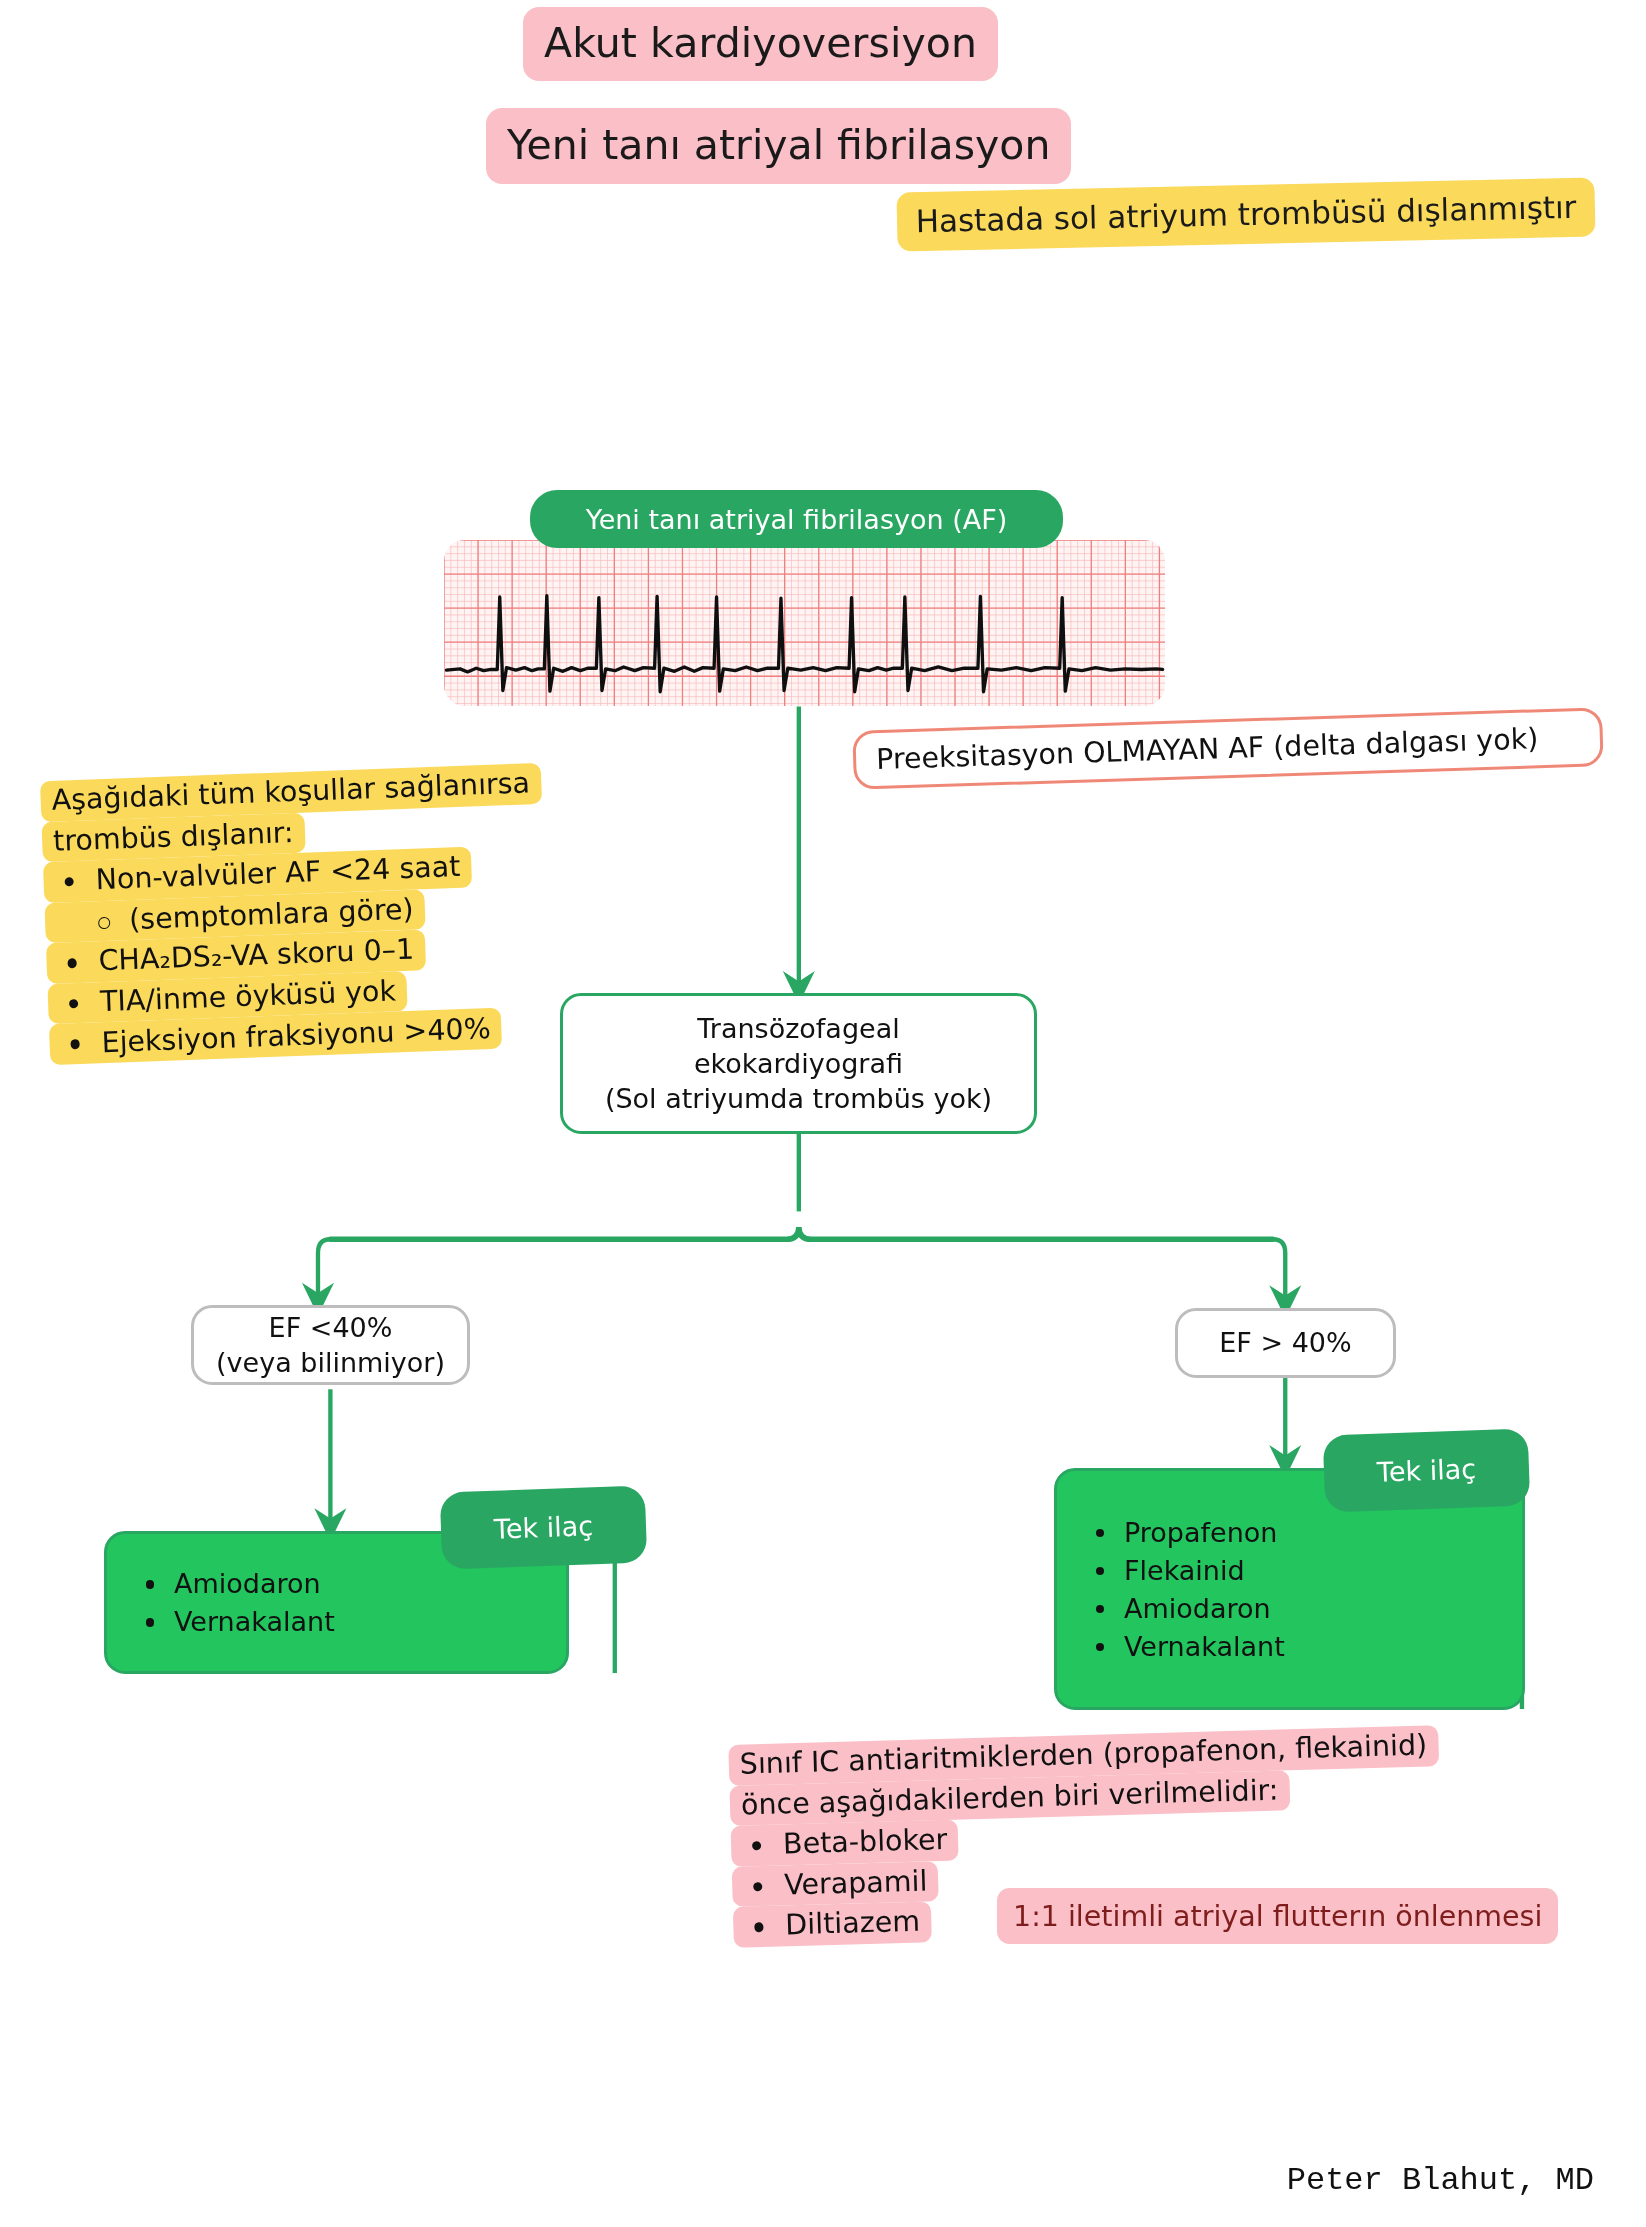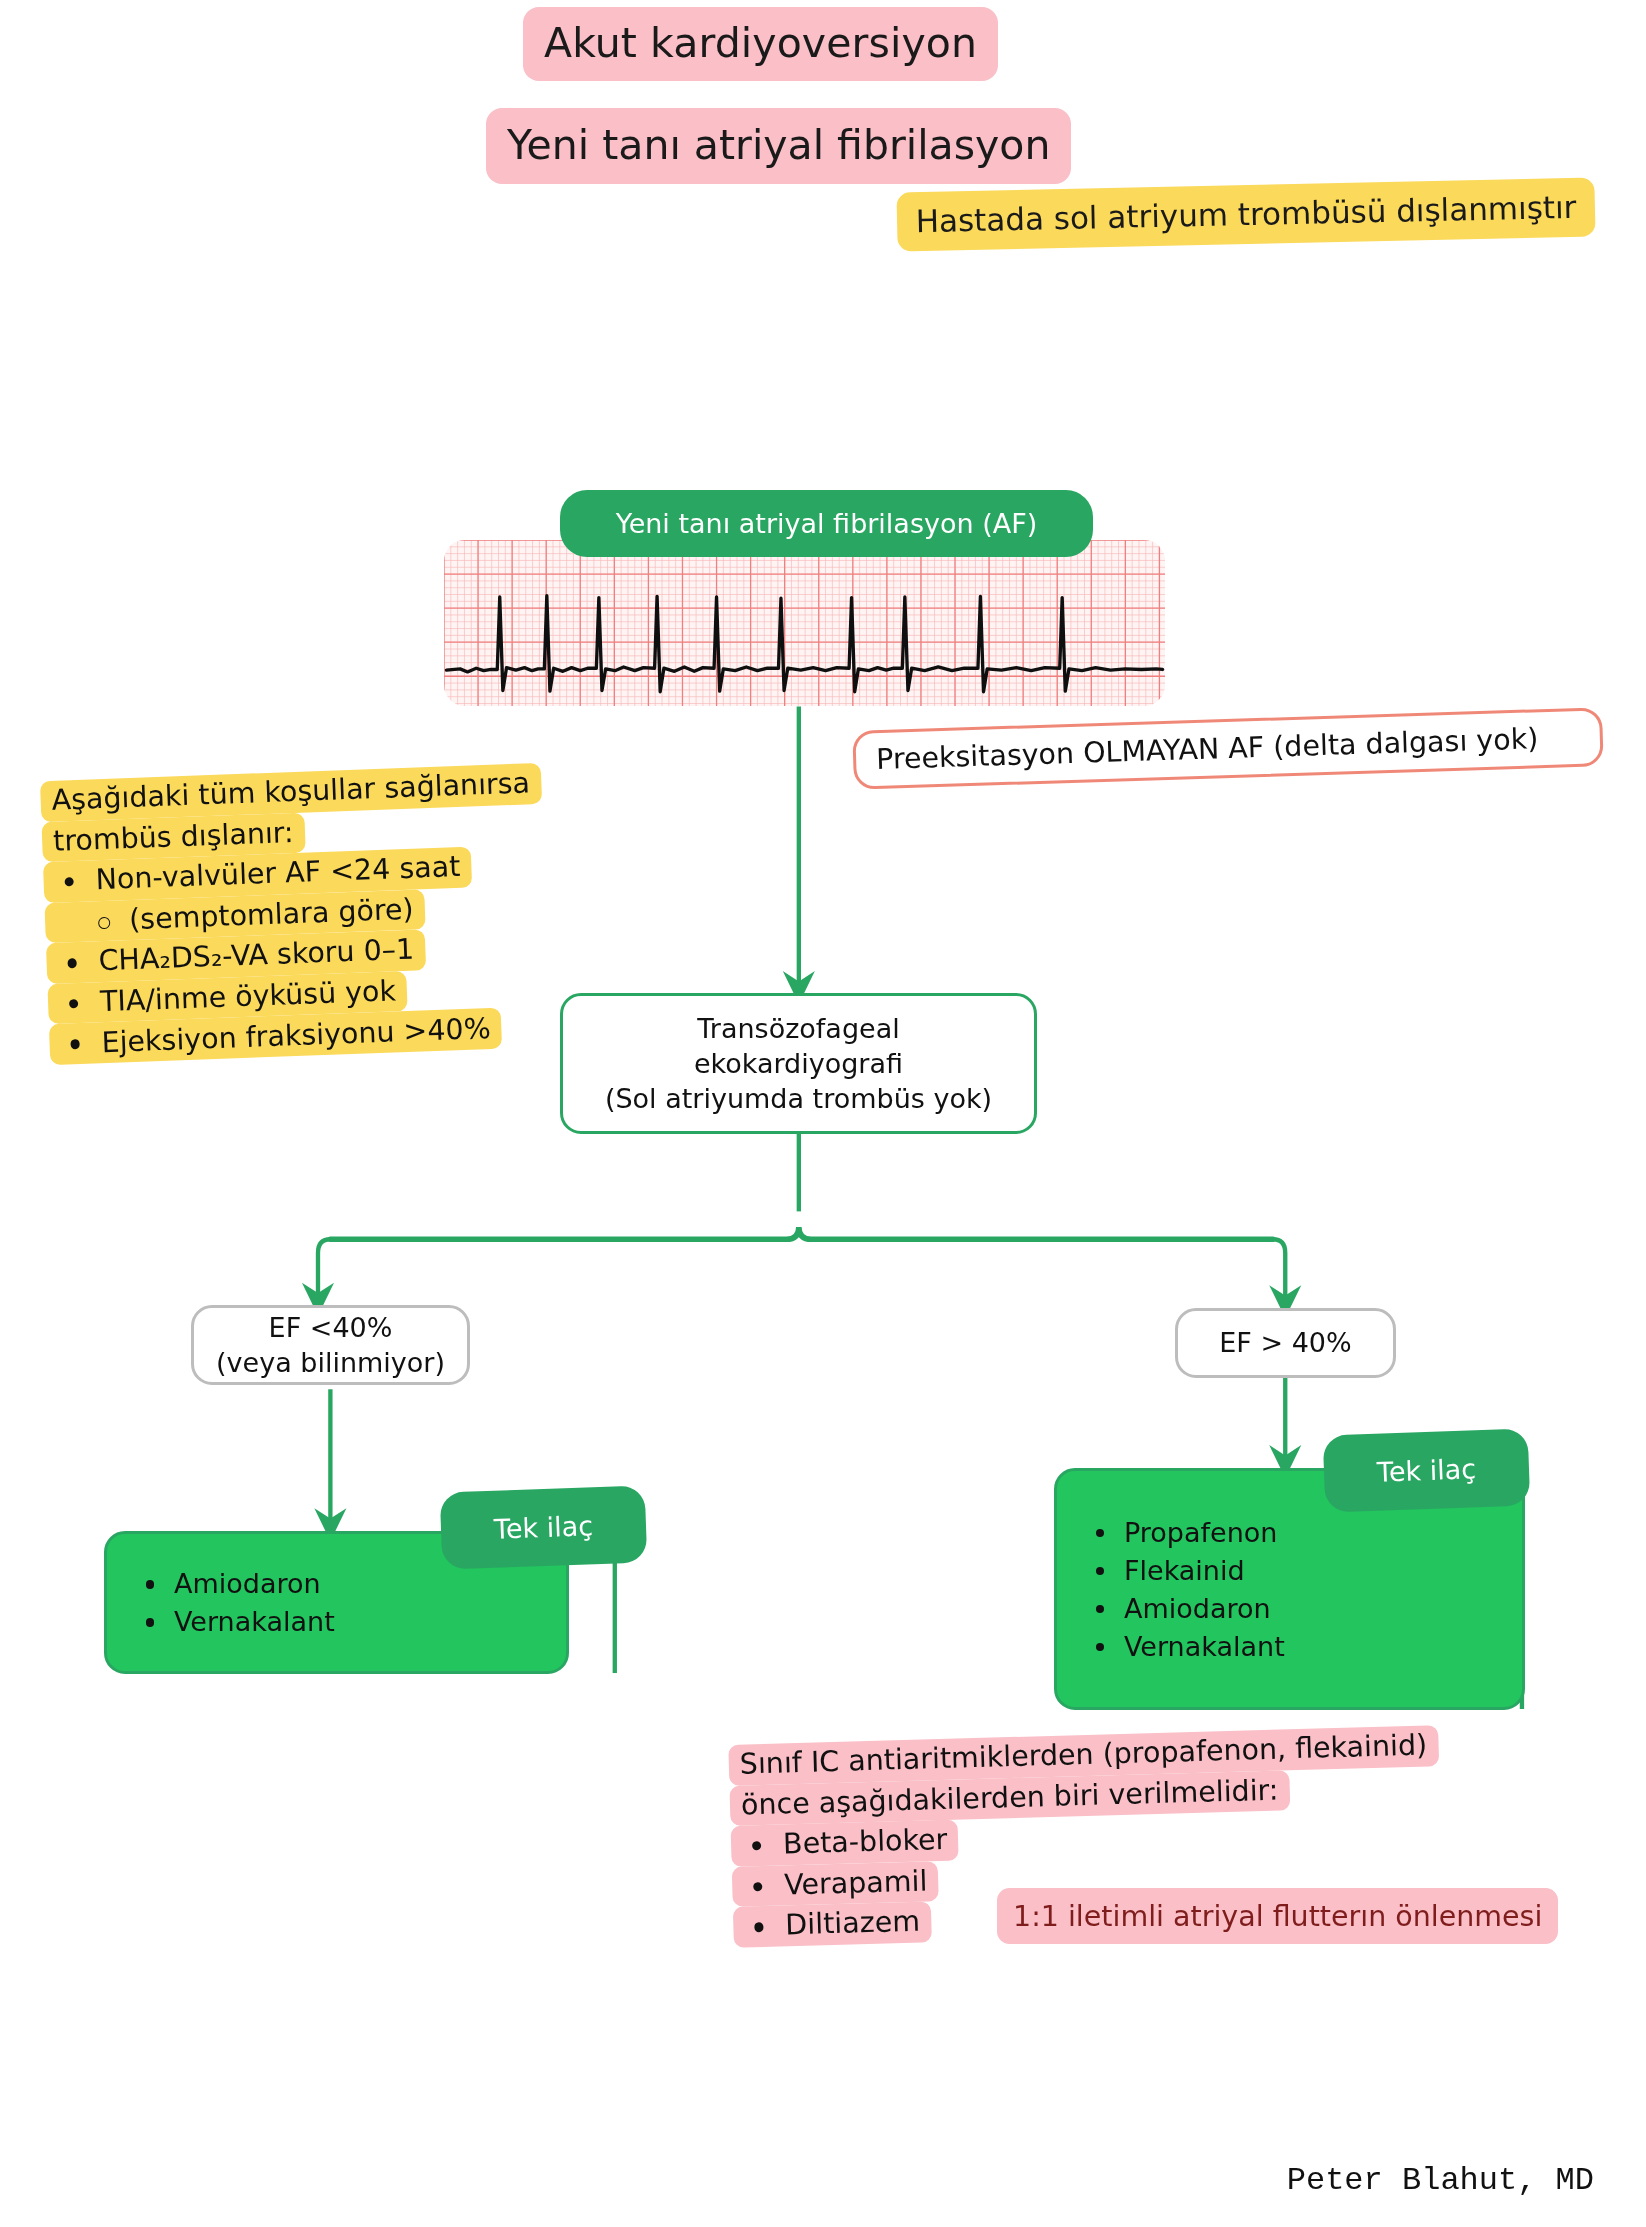--- a/index.html
+++ b/index.html
@@ -77,22 +77,22 @@
     color: #ffffff;
     border-radius: 27px;
     display: flex;
     align-items: center;
     justify-content: center;
     font-size: 27px;
     white-space: nowrap;
     padding: 0 22px;
   }
   #node-af {
-    left: 560px;  top: 490px;
-    width: 533px; height: 67px;
+    left: 530px;  top: 490px;
+    width: 533px; height: 58px;
     z-index: 6;
   }
 
   
   .chip-green {
     position: absolute;
     background: #29a762;
     color: #ffffff;
     border-radius: 23.6px;
     display: flex;

